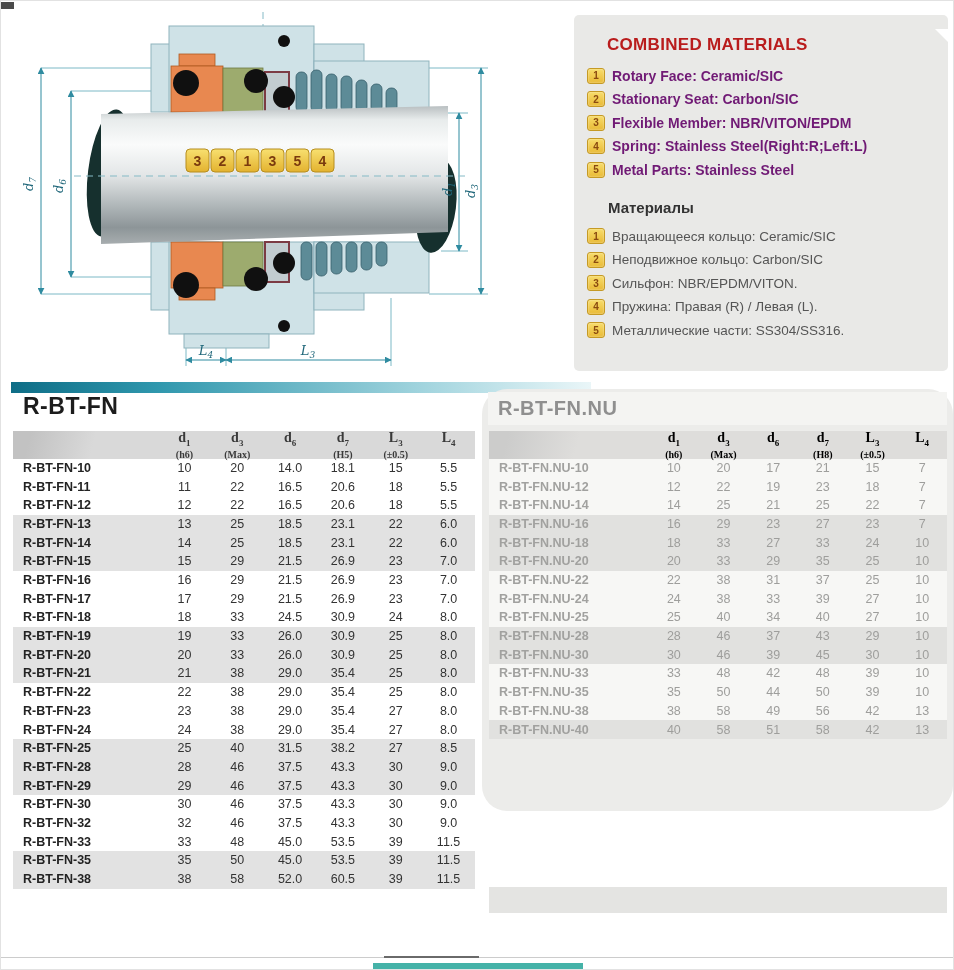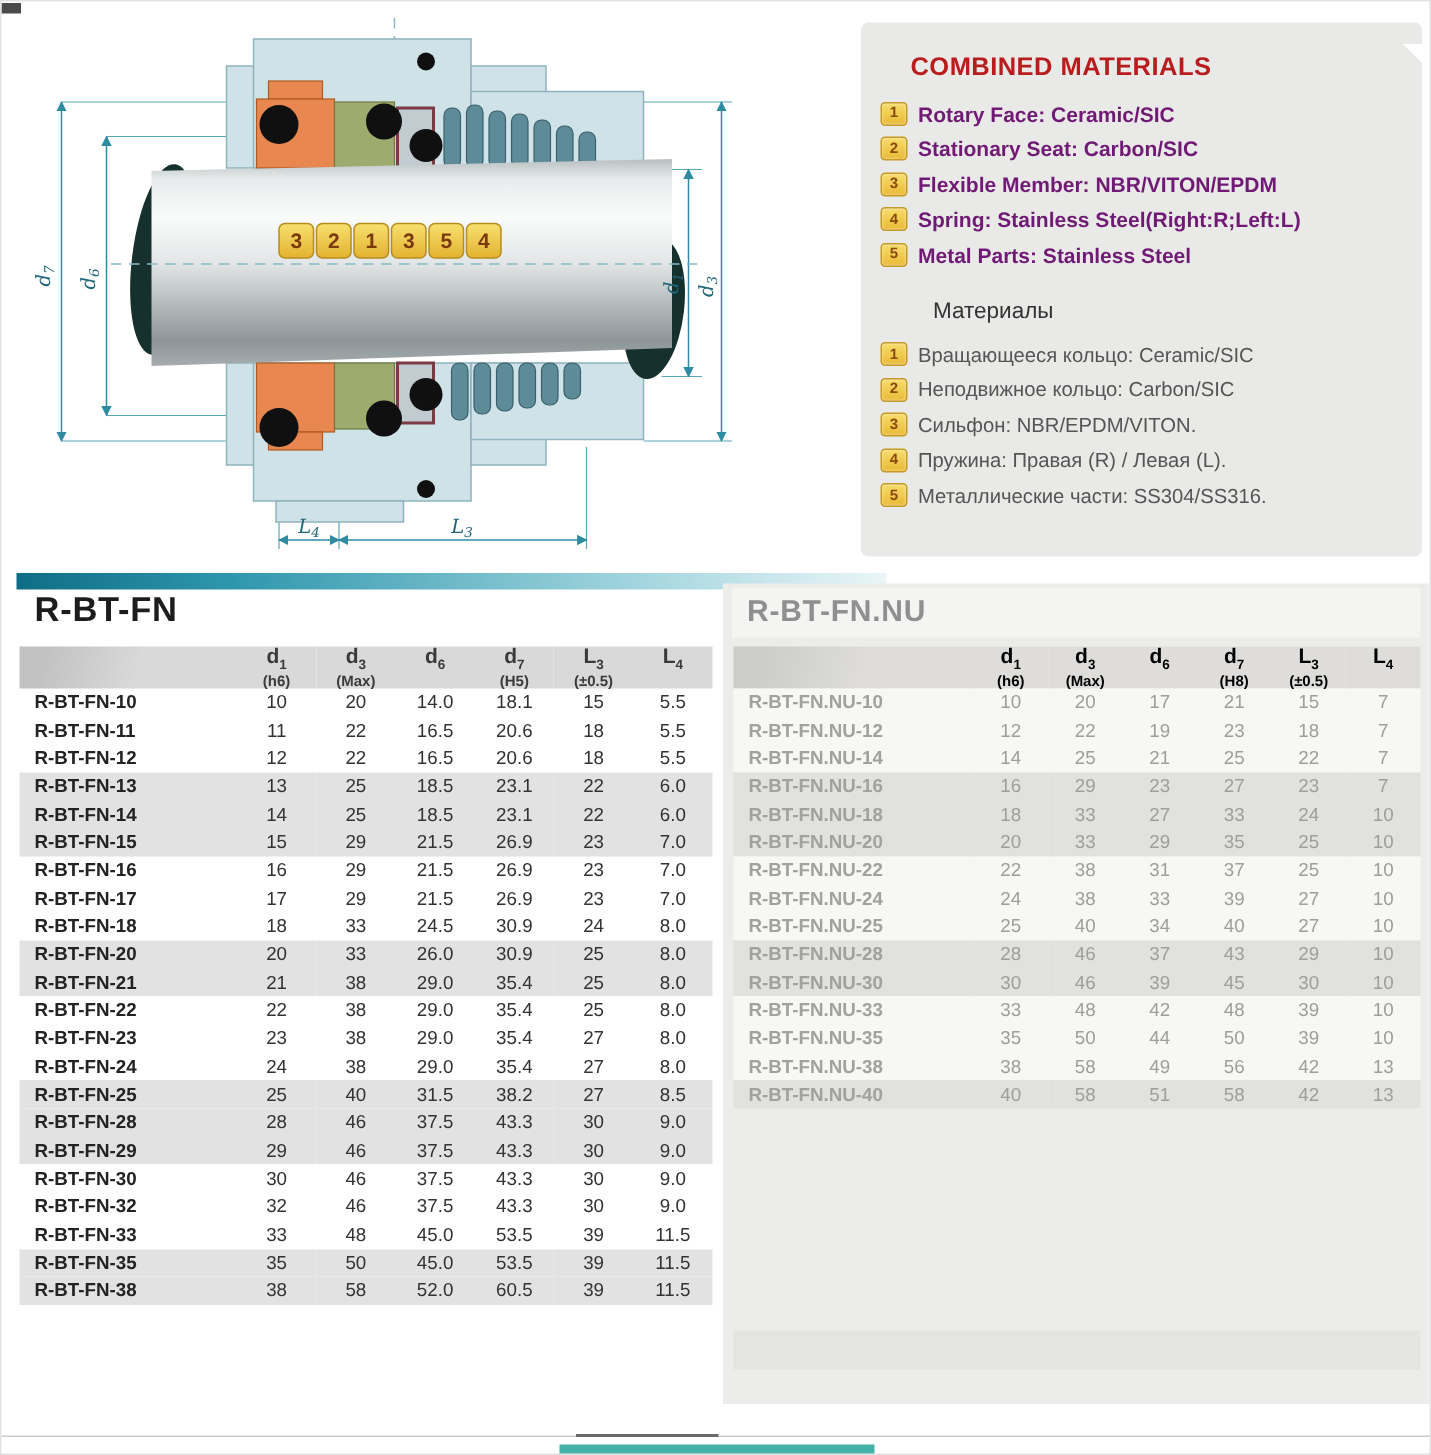--- a/index.html
+++ b/index.html
@@ -13,43 +13,43 @@
   .ext{stroke:#5aa7b8;stroke-width:0.8;fill:none;}
   .dash{stroke:#85bac6;stroke-width:1;stroke-dasharray:7 5;fill:none;}
   .hz{fill:#cfe2e7;stroke:#8fb4bd;stroke-width:1;}
   text.dim-label{font-family:"DejaVu Serif",serif;font-style:italic;font-size:13px;fill:#20677a;text-anchor:middle;}
   text.chip-num{font-family:"Liberation Sans",sans-serif;font-size:14px;font-weight:bold;fill:#7a3a0e;text-anchor:middle;}
 
   
   .materials{position:absolute;left:573px;top:14px;width:374px;height:356px;background:#e9e9e7;border-radius:5px;}
   .materials .notch{position:absolute;right:0;top:14px;width:13px;height:13px;background:#ffffff;clip-path:polygon(100% 0,0 0,100% 100%);}
   .mat-title-en{margin:20px 0 9px 33px;font-size:17px;font-weight:800;letter-spacing:.3px;color:#b91c1c;}
-  .mat-title-ru{margin:17px 0 9px 48px;font-size:15px;font-weight:400;color:#333;}
+  .mat-title-ru{margin:17px 0 9px 34px;font-size:15px;font-weight:700;color:#333;}
   ul.mat-list{list-style:none;margin:0;padding:0 8px 0 13px;}
   ul.mat-list li{display:flex;align-items:center;gap:7px;height:23.5px;}
   .num-chip{flex:0 0 16px;width:16px;height:14px;border-radius:3px;border:1px solid #c59a25;
             background:linear-gradient(#f7dc6a,#e9ba36);color:#8a4a10;font-size:10px;font-weight:bold;
             display:flex;align-items:center;justify-content:center;box-shadow:inset 0 0 2px rgba(255,255,255,.6);}
   .mat-text-en{font-size:14px;font-weight:700;color:#701a75;white-space:nowrap;}
   .mat-text-ru{font-size:13.5px;font-weight:400;color:#555;white-space:nowrap;}
 
   
   .teal-bar{position:absolute;left:10px;top:381px;width:580px;height:11px;
             background:linear-gradient(90deg,#0e6d86,#2f97ad 25%,#9fd3dd 70%,#eaf6f8);}
   .left-title{position:absolute;left:22px;top:392px;font-size:23px;font-weight:800;color:#1c1c1c;letter-spacing:.5px;}
-  .right-panel{position:absolute;left:481px;top:388px;width:471px;height:547px;background:#ececea;}
+  .right-panel{position:absolute;left:481px;top:388px;width:471px;height:422px;background:#ececea;border-radius:25px;}
   .right-title-box{position:absolute;left:6px;top:3px;width:459px;height:33px;background:#f4f4f2;}
   .right-title{font-size:20px;font-weight:700;color:#8f8f8f;letter-spacing:.5px;padding:5px 0 0 10px;}
   .right-faint-band{position:absolute;left:488px;top:886px;width:458px;height:26px;background:#e4e4e2;}
 
   
   table.spec{border-collapse:collapse;table-layout:fixed;position:absolute;}
   .left-table{left:12px;top:430px;width:462px;}
   .right-table{left:488px;top:430px;width:458px;}
-  table.spec thead th{height:19px;padding:0;vertical-align:middle;}
+  table.spec thead th{height:19px;padding:0;vertical-align:middle;font-family:Liberation Serif, serif;}
   .left-table thead th{background:#d9d9d9;}
   .right-table thead th{background:#dedddb;}
   .left-table thead th:first-child{width:145px;background:linear-gradient(105deg,#c2c2c2 12%,#d9d9d9 55%);}
   .right-table thead th:first-child{width:160px;background:linear-gradient(105deg,#cccccb 12%,#dedddb 55%);}
   .col-main{display:block;font-size:14px;font-weight:800;line-height:13px;}
   .col-main sub{font-size:9px;}
   .col-sub{display:block;font-size:10px;font-weight:600;line-height:9px;}
   .left-table .col-main,.left-table .col-sub{color:#3a3a3a;}
   .right-table .col-main,.right-table .col-sub{color:#97979
 5;}
@@ -367,20 +367,29 @@
         <tr>
           <td class="name-cell">R-BT-FN-18</td>
           <td>18</td>
           <td>33</td>
           <td>24.5</td>
           <td>30.9</td>
           <td>24</td>
           <td>8.0</td>
         </tr>
         <tr class="band">
+          <td class="name-cell">R-BT-FN-19</td>
+          <td>19</td>
+          <td>33</td>
+          <td>26.0</td>
+          <td>30.9</td>
+          <td>25</td>
+          <td>8.0</td>
+        </tr>
+        <tr class="band">
           <td class="name-cell">R-BT-FN-20</td>
           <td>20</td>
           <td>33</td>
           <td>26.0</td>
           <td>30.9</td>
           <td>25</td>
           <td>8.0</td>
         </tr>
         <tr class="band">
           <td class="name-cell">R-BT-FN-21</td>

